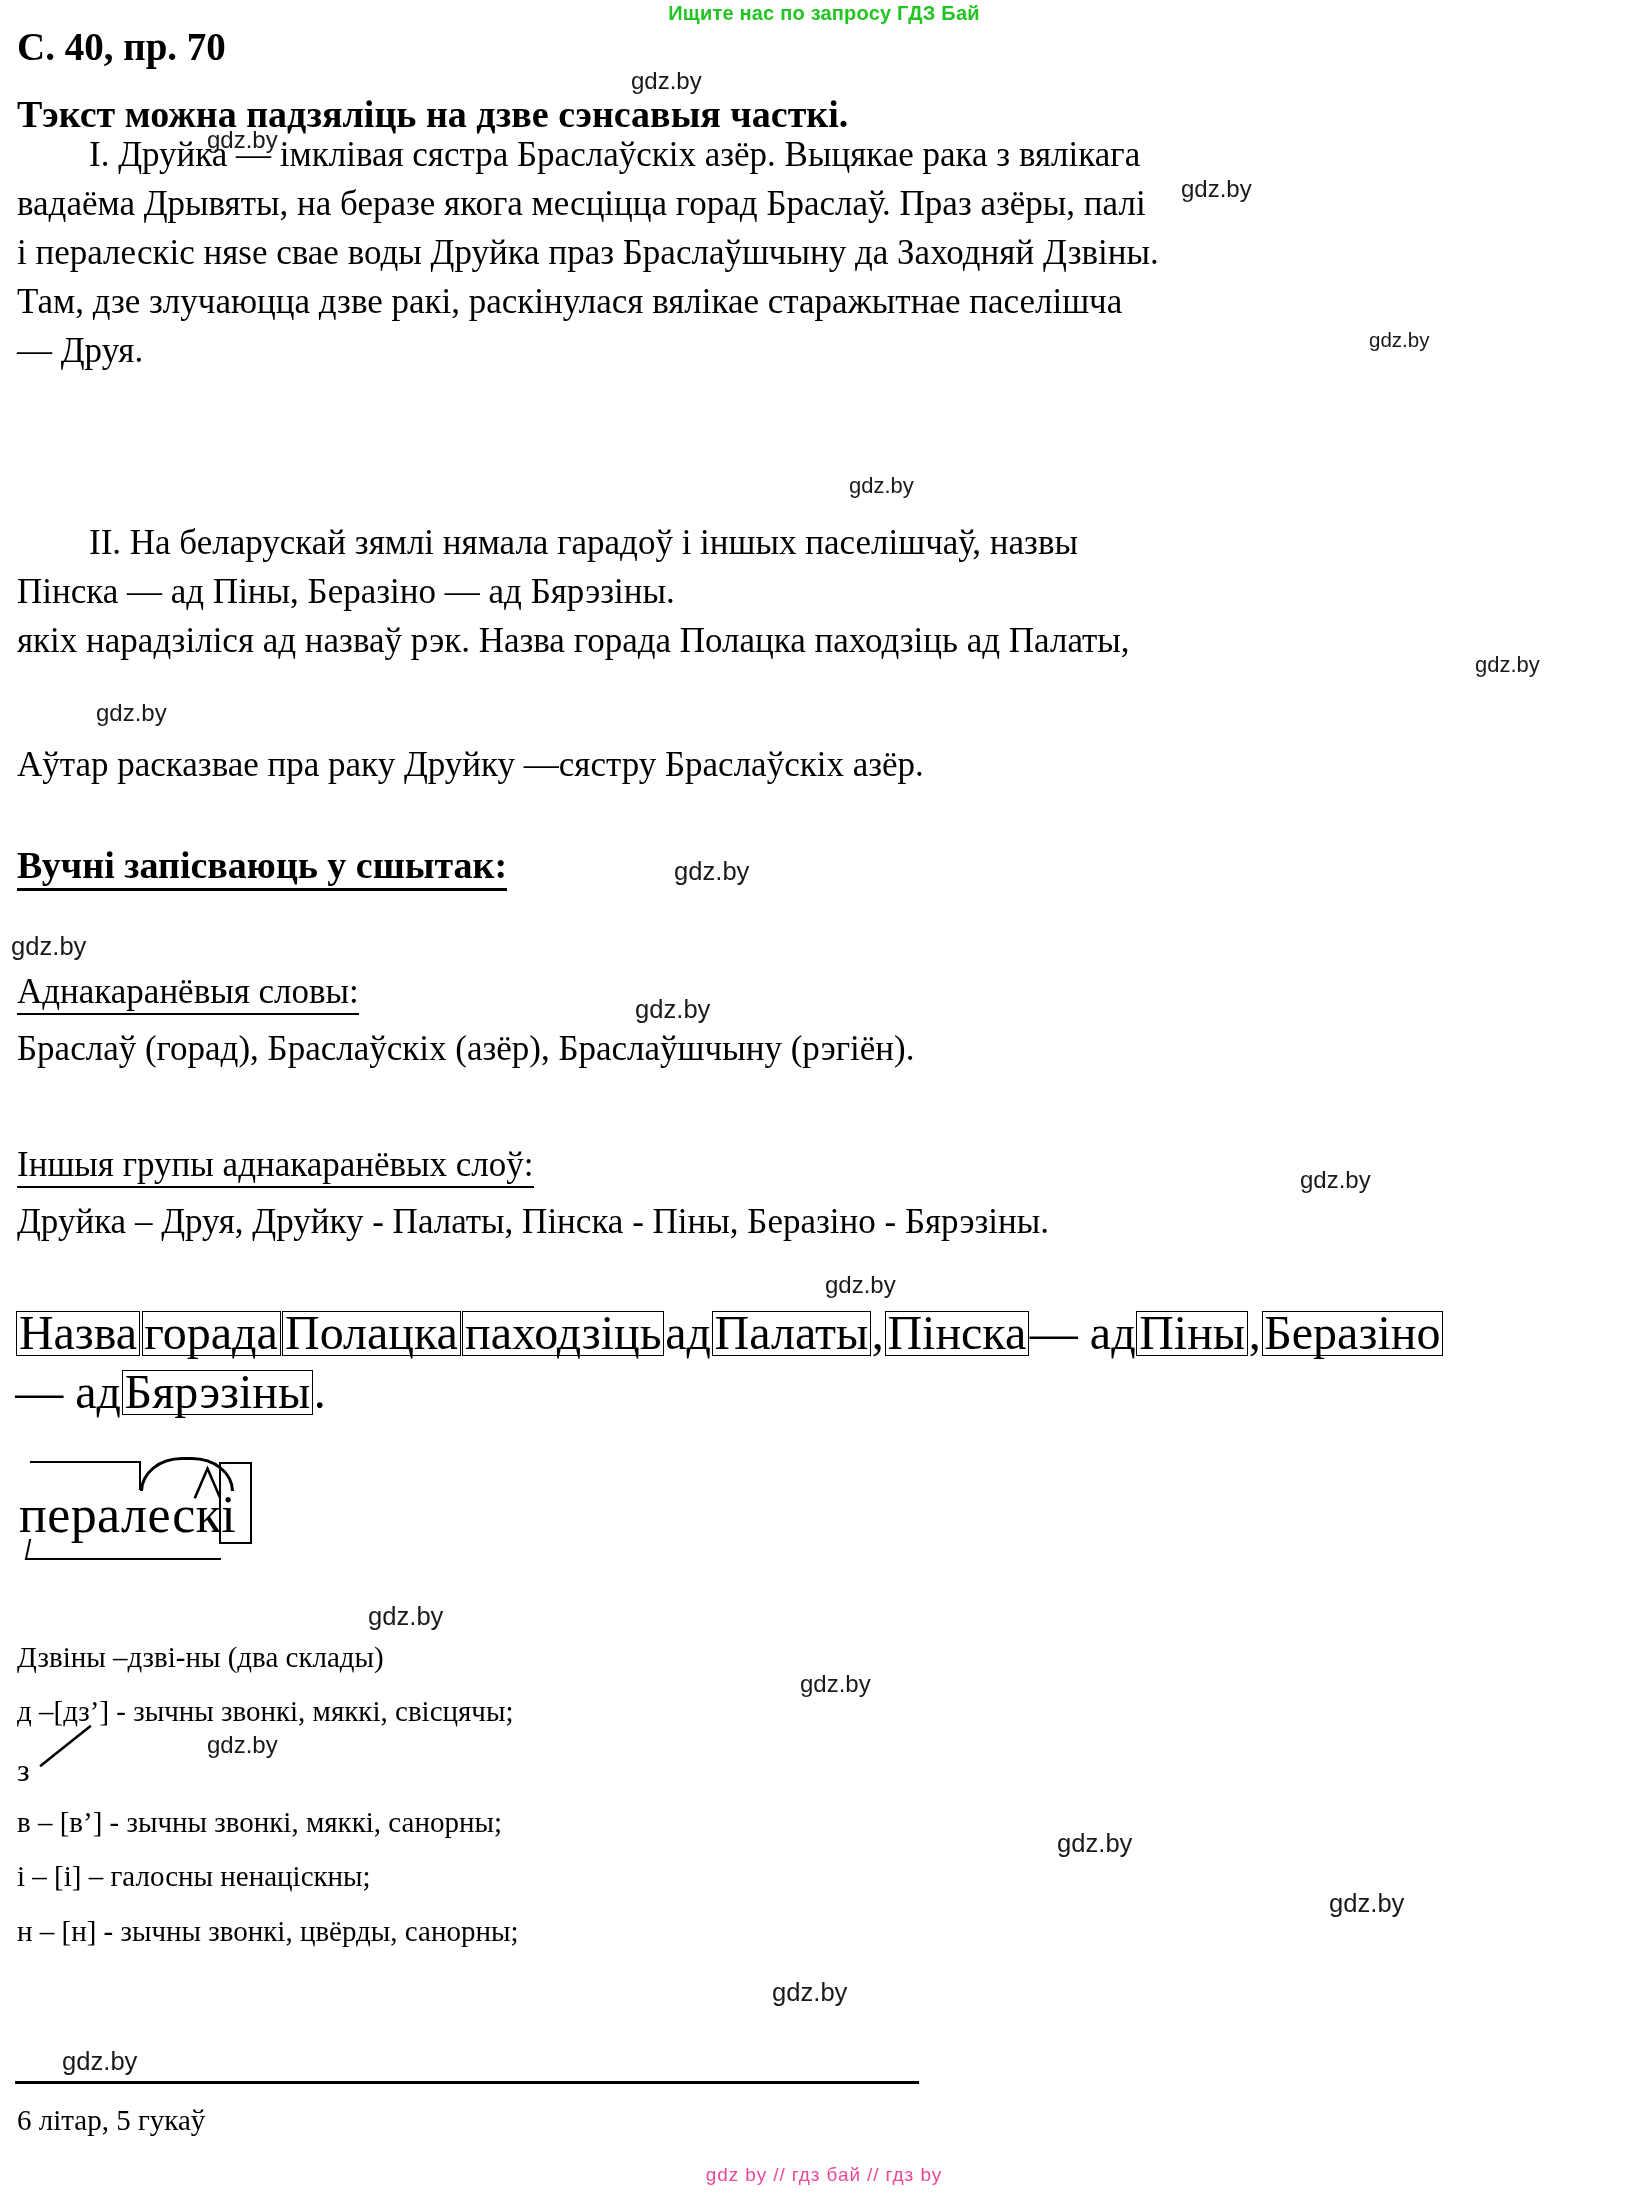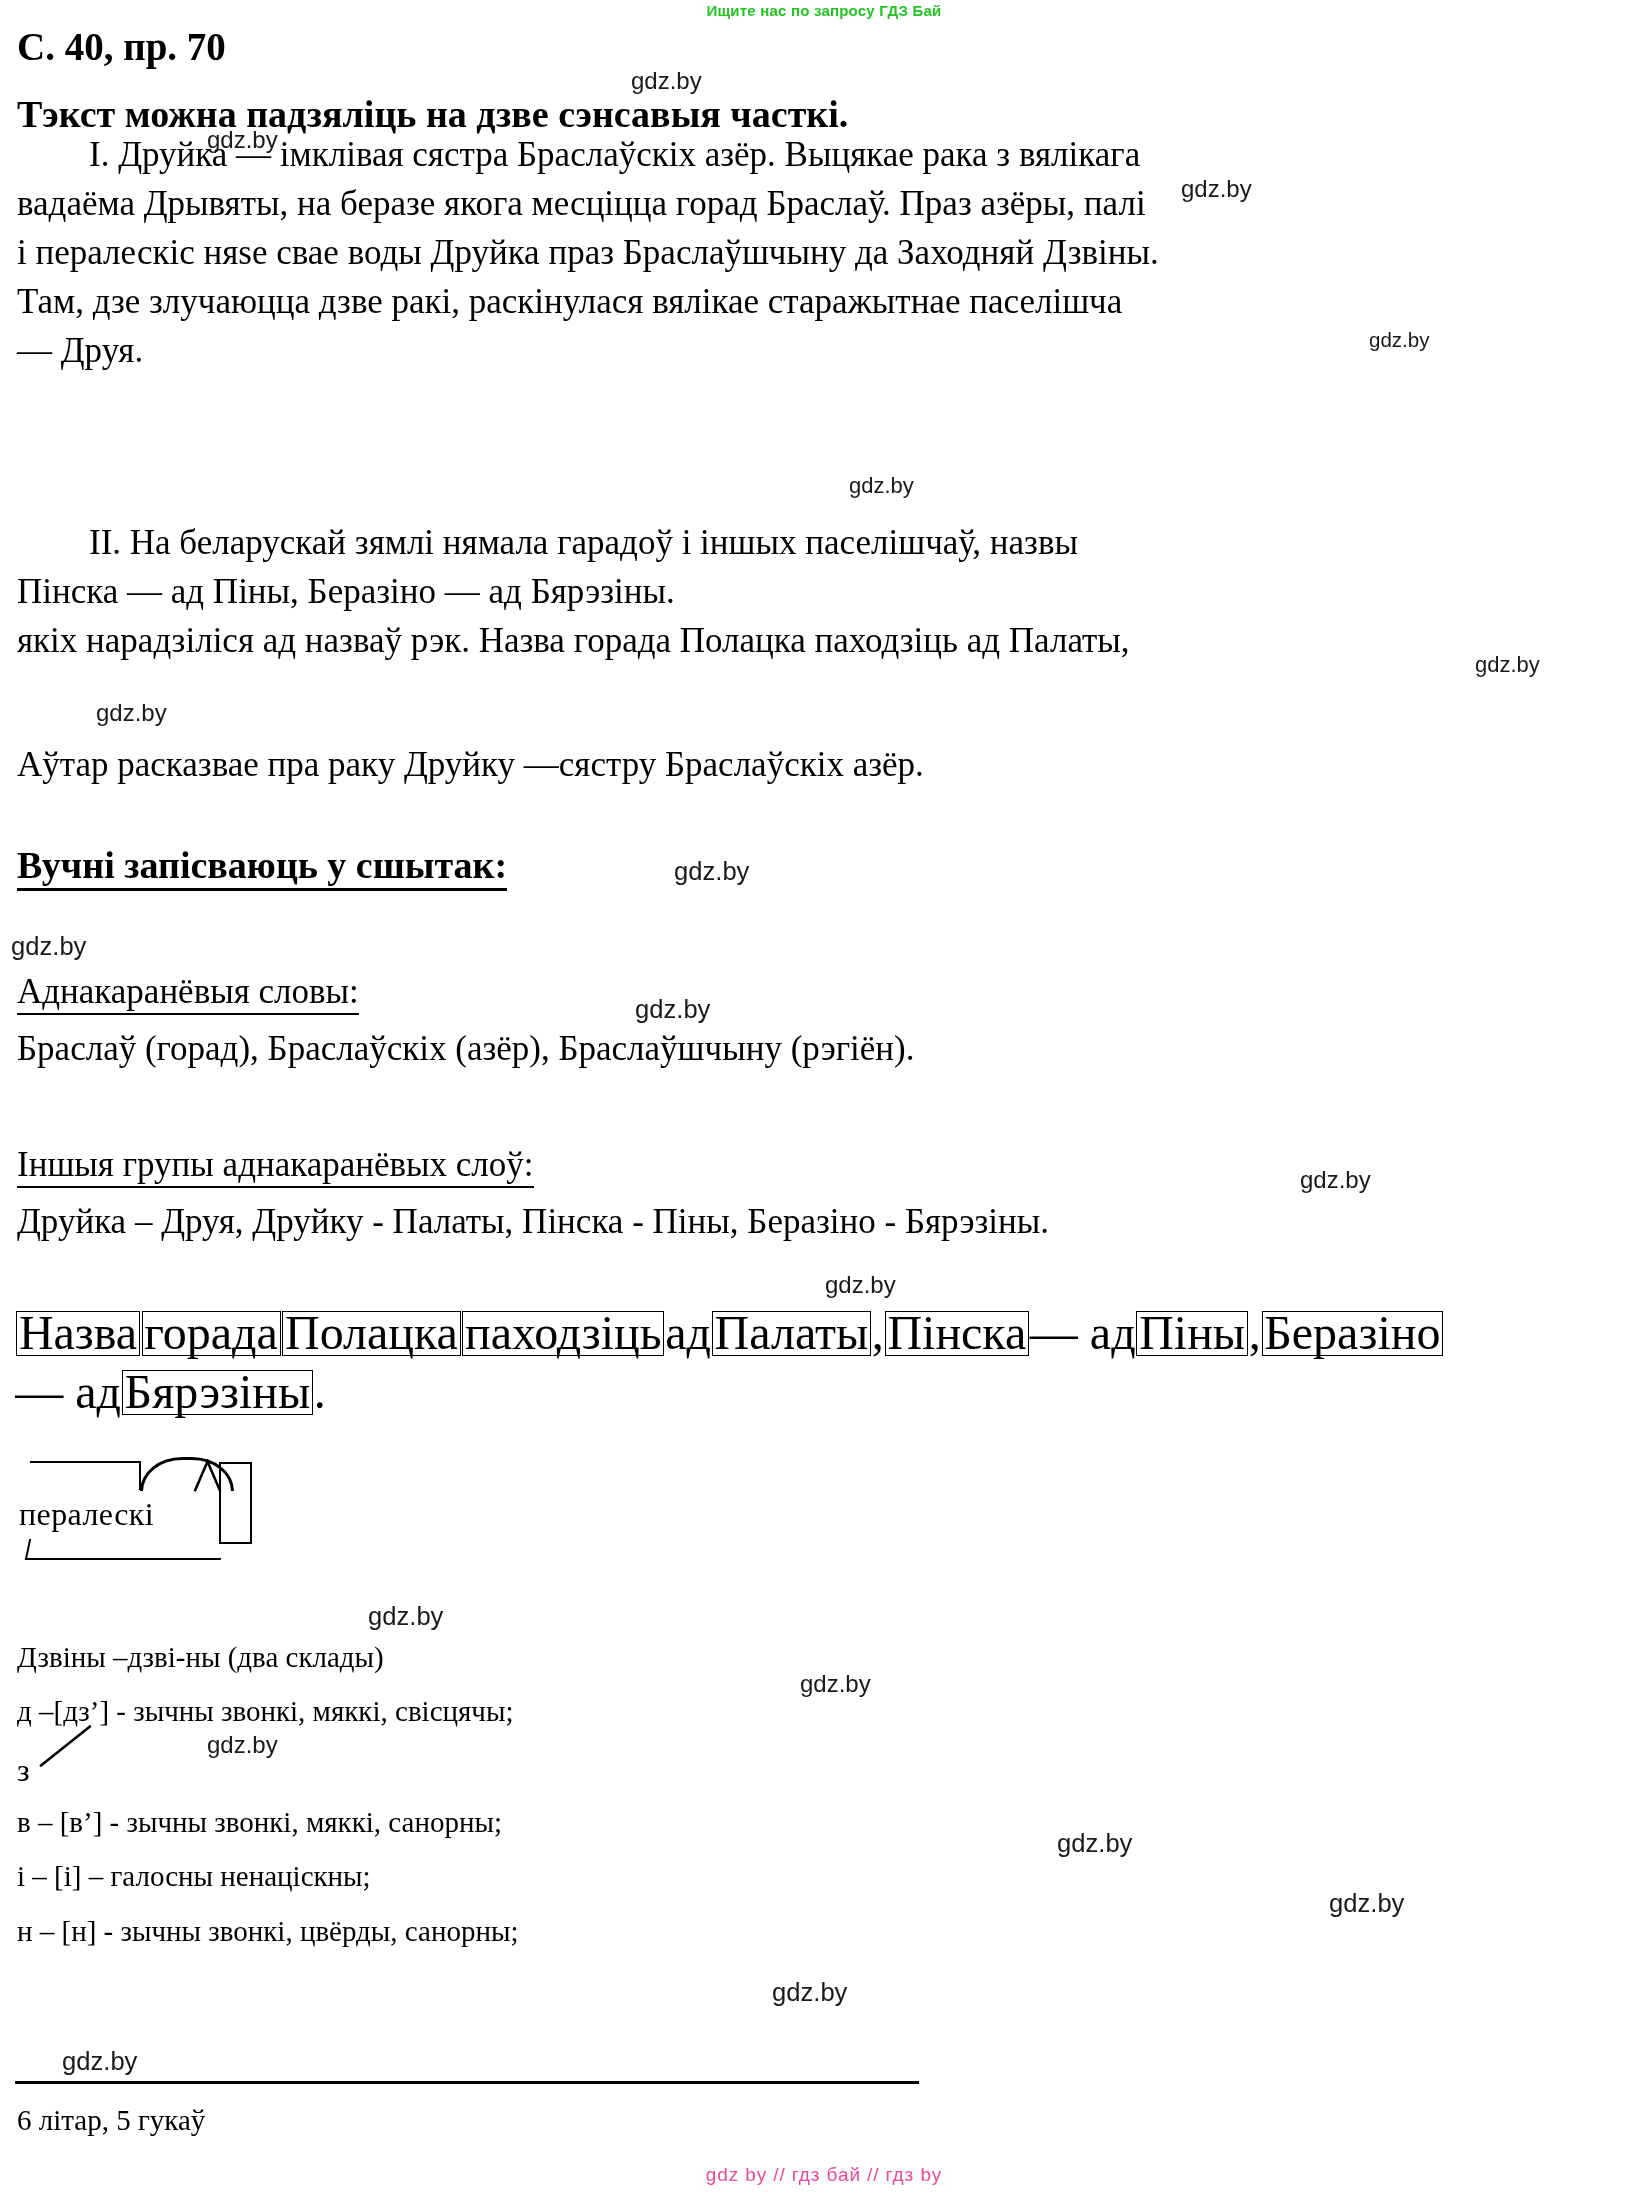--- a/index.html
+++ b/index.html
@@ -22,21 +22,21 @@
 
   
   .promo {
     position: absolute;
     top: 1.7px;
     left: 0;
     width: 1648px;
     text-align: center;
     font-family: "Liberation Sans", "DejaVu Sans", sans-serif;
     font-weight: bold;
-    font-size: 15px;
+    font-size: 20px;
     letter-spacing: 0.2px;
   }
 
   
   .wm {
     position: absolute;
     font-family: "Liberation Sans", "DejaVu Sans", sans-serif;
     color: #1a1a1a;
     white-space: nowrap;
     pointer-events: none;
@@ -89,21 +89,21 @@
     padding: 0 1.7px 1.7px 1.7px;
     margin: 0 0.9px;
     line-height: 41px;
     vertical-align: baseline;
   }
   .plain { display: inline-block; }
 
   
   .morph {
     position: absolute;
-    font-size: 32px;
+    font-size: 52px;
     line-height: 53px;
     white-space: nowrap;
   }
   .morph .wordtext { position: relative; z-index: 2; letter-spacing: 0.4px; }
   .morph .mk { position: absolute; z-index: 3; }
 
   
   .phon {
     position: absolute;
     font-size: 29px;

